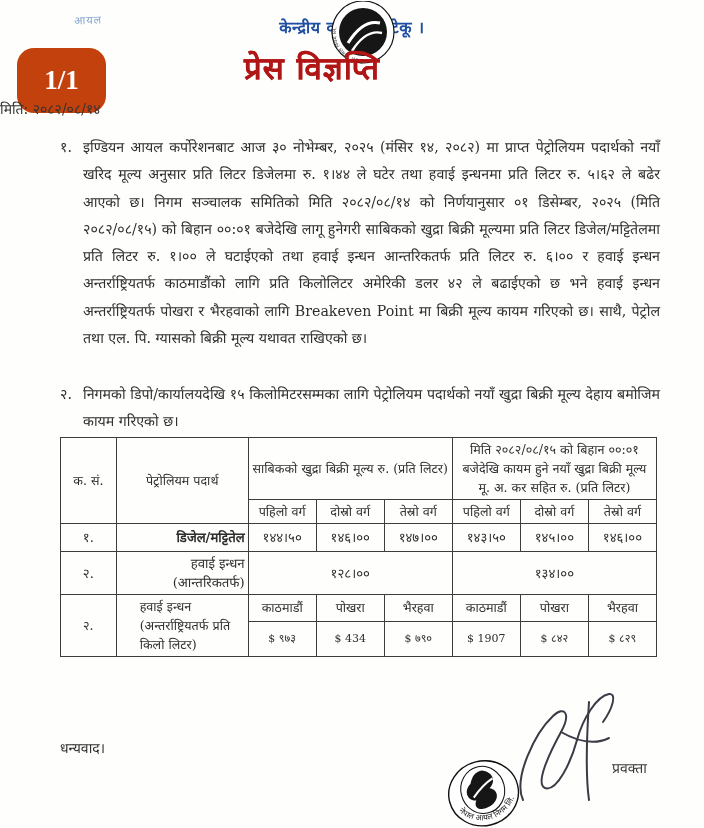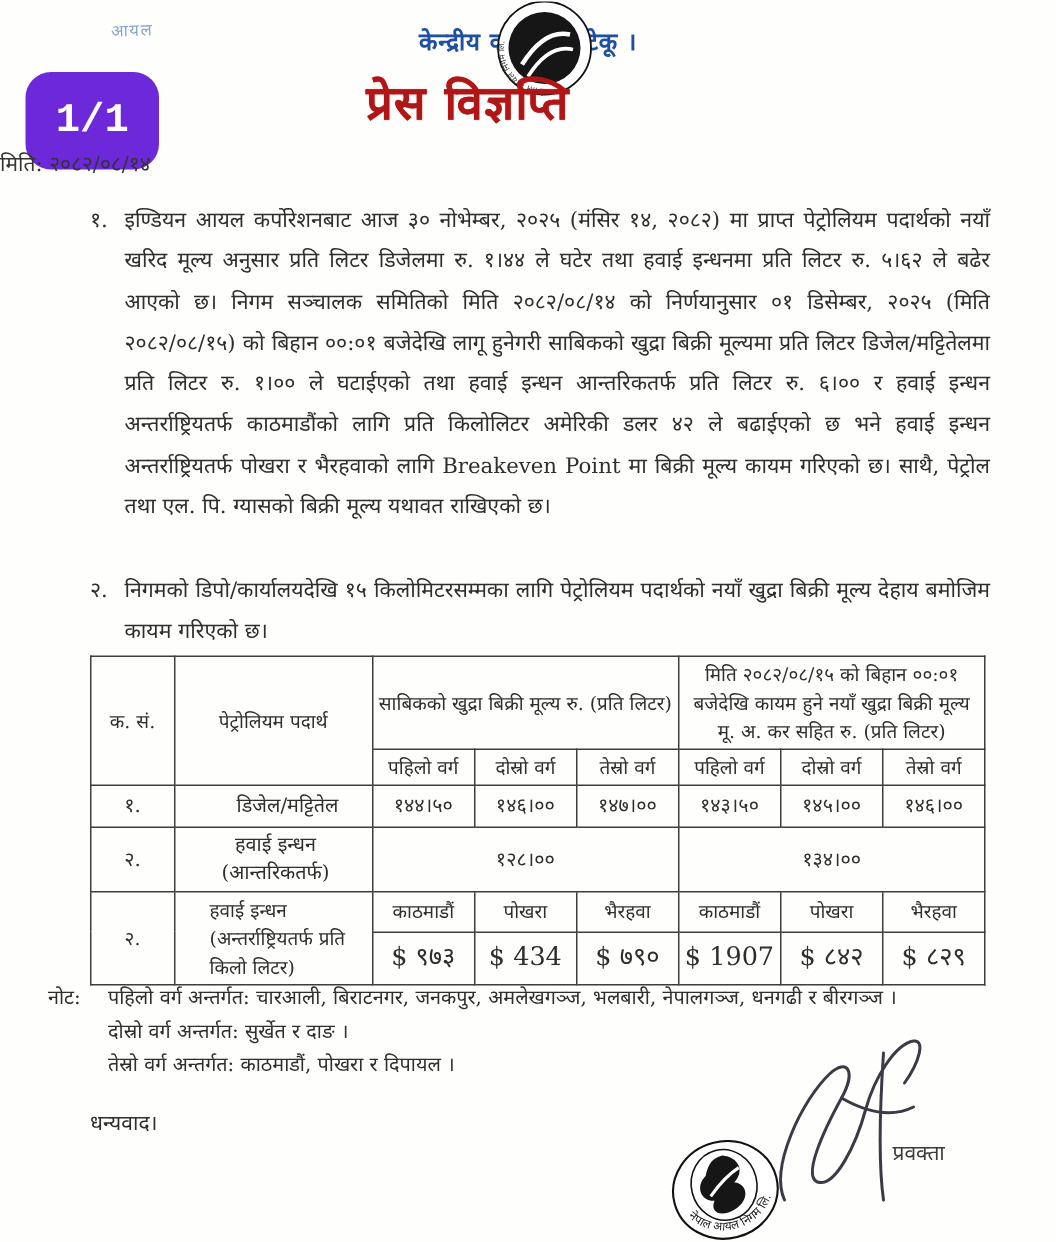--- a/index.html
+++ b/index.html
@@ -19,23 +19,23 @@
     font-size:16px;font-weight:bold;color:#1f4fa0;letter-spacing:.5px;
   }
   .press-title{
     position:absolute;top:46px;left:0;width:624px;text-align:center;
     font-size:31px;font-weight:bold;color:#b11616;letter-spacing:1px;
     text-shadow:0 0 .6px #b11616;
   }
   .noc-logo-top{position:absolute;top:1px;left:330px;}
   .page-badge{
     position:absolute;top:48px;left:17px;width:89px;height:65px;
-    background:#6d28d9;border-radius:17px;display:flex;align-items:center;
+    background:#c2410c;border-radius:17px;display:flex;align-items:center;
     justify-content:center;color:#fff;font-size:27px;font-weight:bold;
-    font-family:Liberation Mono, monospace;
+    font-family:Liberation Serif, serif;
   }
   .date-line{
     position:absolute;top:99px;left:0;width:660px;text-align:left;
     font-size:14px;color:#333;
   }
   
   .para{
     position:absolute;left:60px;width:600px;display:flex;
     font-size:14.2px;line-height:27.3px;color:#2e2e2e;
   }
@@ -52,33 +52,33 @@
   .price-table td,.price-table th{
     border:1px solid #3d3d3d;text-align:center;vertical-align:middle;
     padding:2px 3px;font-weight:normal;line-height:19px;
   }
   .c-sn{width:54px;}.c-prod{width:128px;}
   .c-v{width:66px;}
   .hdr-tall{height:60px;line-height:20px;}
   .sub-hd{height:24px;}
   .row-std{height:28px;font-size:13.2px;}
   .row-city{height:26px;}
-  .row-usd{height:34px;font-size:17px;}
+  .row-usd{height:34px;font-size:11px;}
   
   .notes{
     position:absolute;top:655px;left:32px;width:620px;font-size:13.2px;
     line-height:22.5px;color:#2e2e2e;
   }
   .notes .note-label{position:absolute;left:0;top:0;}
   .notes .note-line{padding-left:40px;}
   .thanks{position:absolute;top:738px;left:60px;font-size:14px;color:#2e2e2e;}
   
   .signature{position:absolute;top:688px;left:505px;}
   .spokesperson{
-    position:absolute;top:758px;left:595px;font-size:14px;color:#3a3a3a;
+    position:absolute;top:758px;left:612px;font-size:14px;color:#3a3a3a;
   }
   .seal-bottom{position:absolute;top:760px;left:432px;}
 </style>
 </head>
 <body>
 
 <div class="doc">
 
   <div class="stamp-top">आयल</div>
 
@@ -136,31 +136,31 @@
       <tr class="sub-hd">
         <td>पहिलो वर्ग</td>
         <td>दोस्रो वर्ग</td>
         <td>तेस्रो वर्ग</td>
         <td>पहिलो वर्ग</td>
         <td>दोस्रो वर्ग</td>
         <td>तेस्रो वर्ग</td>
       </tr>
       <tr class="row-std">
         <td>१.</td>
-        <td style="text-align:center;padding-left:22px;">डिजेल/मट्टितेल</td>
+        <td style="text-align:right;padding-left:22px;font-weight:bold;">डिजेल/मट्टितेल</td>
         <td>१४४।५०</td>
         <td>१४६।००</td>
         <td>१४७।००</td>
         <td>१४३।५०</td>
         <td>१४५।००</td>
         <td>१४६।००</td>
       </tr>
       <tr class="row-std">
         <td>२.</td>
-        <td style="text-align:center;padding-left:6px;">हवाई इन्धन (आन्तरिकतर्फ)</td>
+        <td style="text-align:right;padding-left:6px;">हवाई इन्धन (आन्तरिकतर्फ)</td>
         <td colspan="3">१२८।००</td>
         <td colspan="3">१३४।००</td>
       </tr>
       <tr class="row-city">
         <td rowspan="2">२.</td>
         <td rowspan="2" style="text-align:left;padding-left:23px;">हवाई इन्धन (अन्तर्राष्ट्रियतर्फ प्रति किलो लिटर)</td>
         <td>काठमाडौं</td>
         <td>पोखरा</td>
         <td>भैरहवा</td>
         <td>काठमाडौं</td>
@@ -171,26 +171,20 @@
         <td>$ ९७३</td>
         <td>$ 434</td>
         <td>$ ७९०</td>
         <td>$ 1907</td>
         <td>$ ८४२</td>
         <td>$ ८२९</td>
       </tr>
     </tbody>
   </table>
 
-  <div class="notes">
-    <span class="note-label">नोट:</span>
-    <div class="note-line">पहिलो वर्ग अन्तर्गत: चारआली, बिराटनगर, जनकपुर, अमलेखगञ्ज, भलबारी, नेपालगञ्ज, धनगढी र बीरगञ्ज ।</div>
-    <div class="note-line">दोस्रो वर्ग अन्तर्गत: सुर्खेत र दाङ ।</div>
-    <div class="note-line">तेस्रो वर्ग अन्तर्गत: काठमाडौं, पोखरा र दिपायल ।</div>
-  </div>
 
   <div class="thanks">धन्यवाद।</div>
 
   <div class="signature">
     <svg width="150" height="125" viewBox="0 0 150 125">
       <g stroke="#3b3b46" stroke-width="2" fill="none" stroke-linecap="round">
         <path d="M18,112 C8,90 30,45 48,28 C60,17 66,26 56,44 C44,66 30,96 40,100 C52,104 66,74 72,52"></path>
         <path d="M72,52 C78,30 92,8 104,6 C112,5 108,20 98,34"></path>
         <path d="M56,44 C70,52 88,58 104,50"></path>
         <path d="M84,14 C82,44 80,84 84,112"></path>

